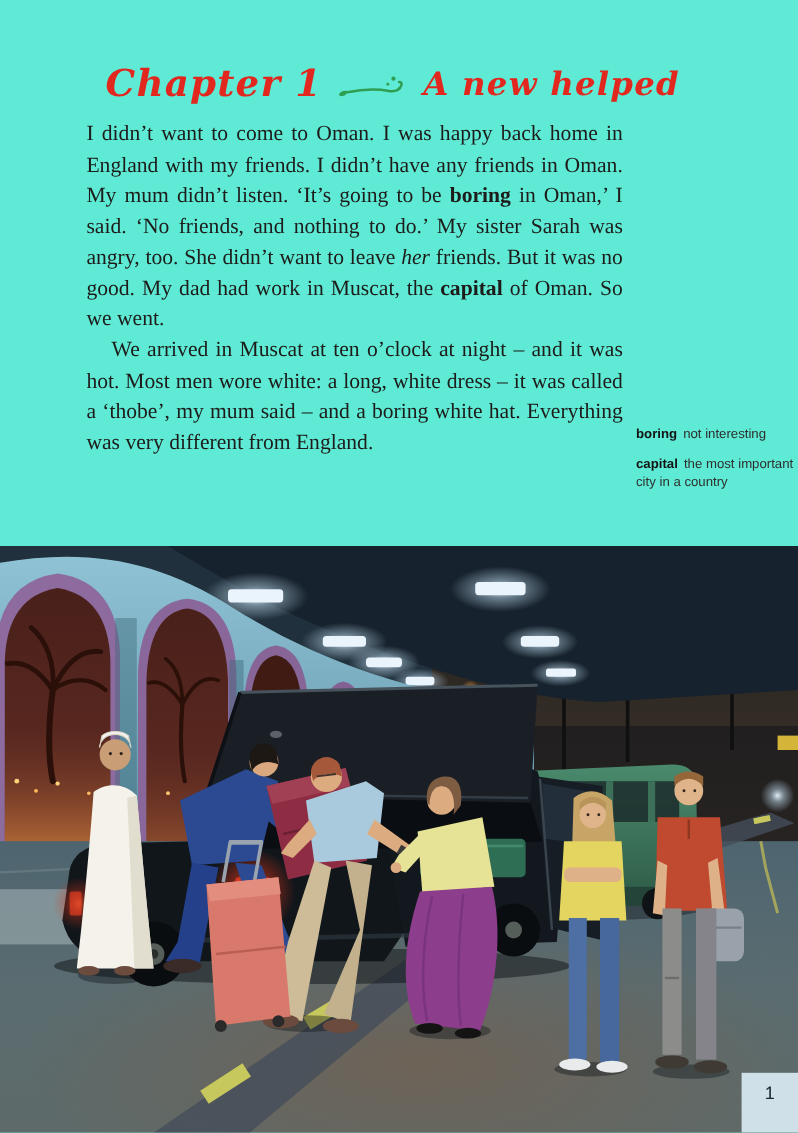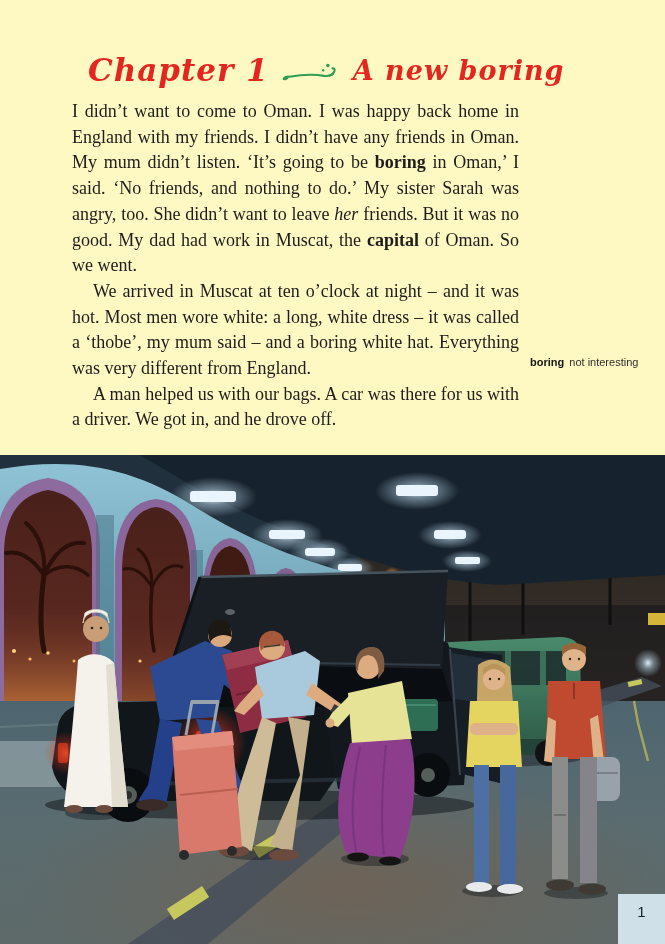--- a/index.html
+++ b/index.html
@@ -1,16 +1,16 @@
 <!DOCTYPE html>
 <html><head>
 <meta charset="utf-8">
 <style>
   html,body{margin:0;padding:0;background:#ffffff;}
-  .page{position:relative;width:665px;height:944px;background:#fef9c3;overflow:hidden;
+  .page{position:relative;width:665px;height:944px;background:#5eead4;overflow:hidden;
         font-family:"Liberation Serif",serif;}
   .chapter-head{position:absolute;left:88px;top:52px;display:flex;align-items:center;gap:12px;}
   .chapter-num{font-family:"DejaVu Serif",serif;font-style:italic;font-weight:bold;
         font-size:31px;color:#e2271f;letter-spacing:1px;white-space:nowrap;}
   .chapter-name{font-family:"DejaVu Serif",serif;font-style:italic;font-weight:bold;
         font-size:27px;color:#e2271f;letter-spacing:1px;white-space:nowrap;}
   .ornament{width:60px;height:28px;margin-top:8px;flex:0 0 auto;}
   .story{position:absolute;left:72px;top:99px;width:447px;font-size:18px;
         line-height:25.7px;color:#1d1c1a;text-align:justify;}
   .story p{margin:0;}
@@ -32,31 +32,31 @@
 
   <header class="chapter-head">
     <span class="chapter-num">Chapter 1</span>
     <svg class="ornament" viewBox="0 0 64 28">
       <path d="M3 19 Q5 16 9 17 Q30 13 46 16 Q55 17 57 11 Q58 8 55 8" fill="none" stroke="#2f9e52" stroke-width="2.2" stroke-linecap="round"></path>
       <ellipse cx="5" cy="18.5" rx="3.2" ry="1.9" fill="#2f9e52" transform="rotate(-20 5 18.5)"></ellipse>
       <circle cx="50" cy="5" r="1.9" fill="#2f9e52"></circle>
       <circle cx="45" cy="10" r="1.3" fill="#2f9e52"></circle>
       <circle cx="55" cy="14" r="1.3" fill="#2f9e52"></circle>
     </svg>
-    <span class="chapter-name">A new boring</span>
+    <span class="chapter-name">A new helped</span>
   </header>
 
   <div class="story">
     <p>I didn’t want to come to Oman. I was happy back home in England with my friends. I didn’t have any friends in Oman. My mum didn’t listen. ‘It’s going to be <b>boring</b> in Oman,’ I said. ‘No friends, and nothing to do.’ My sister Sarah was angry, too. She didn’t want to leave <i>her</i> friends. But it was no good. My dad had work in Muscat, the <b>capital</b> of Oman. So we went.</p>
     <p class="ind">We arrived in Muscat at ten o’clock at night – and it was hot. Most men wore white: a long, white dress – it was called a ‘thobe’, my mum said – and a boring white hat. Everything was very different from England.</p>
-    <p class="ind">A man helped us with our bags. A car was there for us with a driver. We got in, and he drove off.</p>
   </div>
 
   <aside class="glossary">
     <p><b>boring</b> <span>not interesting</span></p>
+    <p><b>capital</b> <span>the most important city in a country</span></p>
   </aside>
 
   <figure class="illustration">
     <svg width="665" height="489" viewBox="0 0 665 489">
       <defs>
         <linearGradient id="gWall" x1="0" y1="0" x2="0" y2="1">
           <stop offset="0" stop-color="#8fc2d4"></stop>
             <stop offset="0.55" stop-color="#6ba0b2"></stop>
             <stop offset="1" stop-color="#4b7b8d"></stop>
         </linearGradient>

